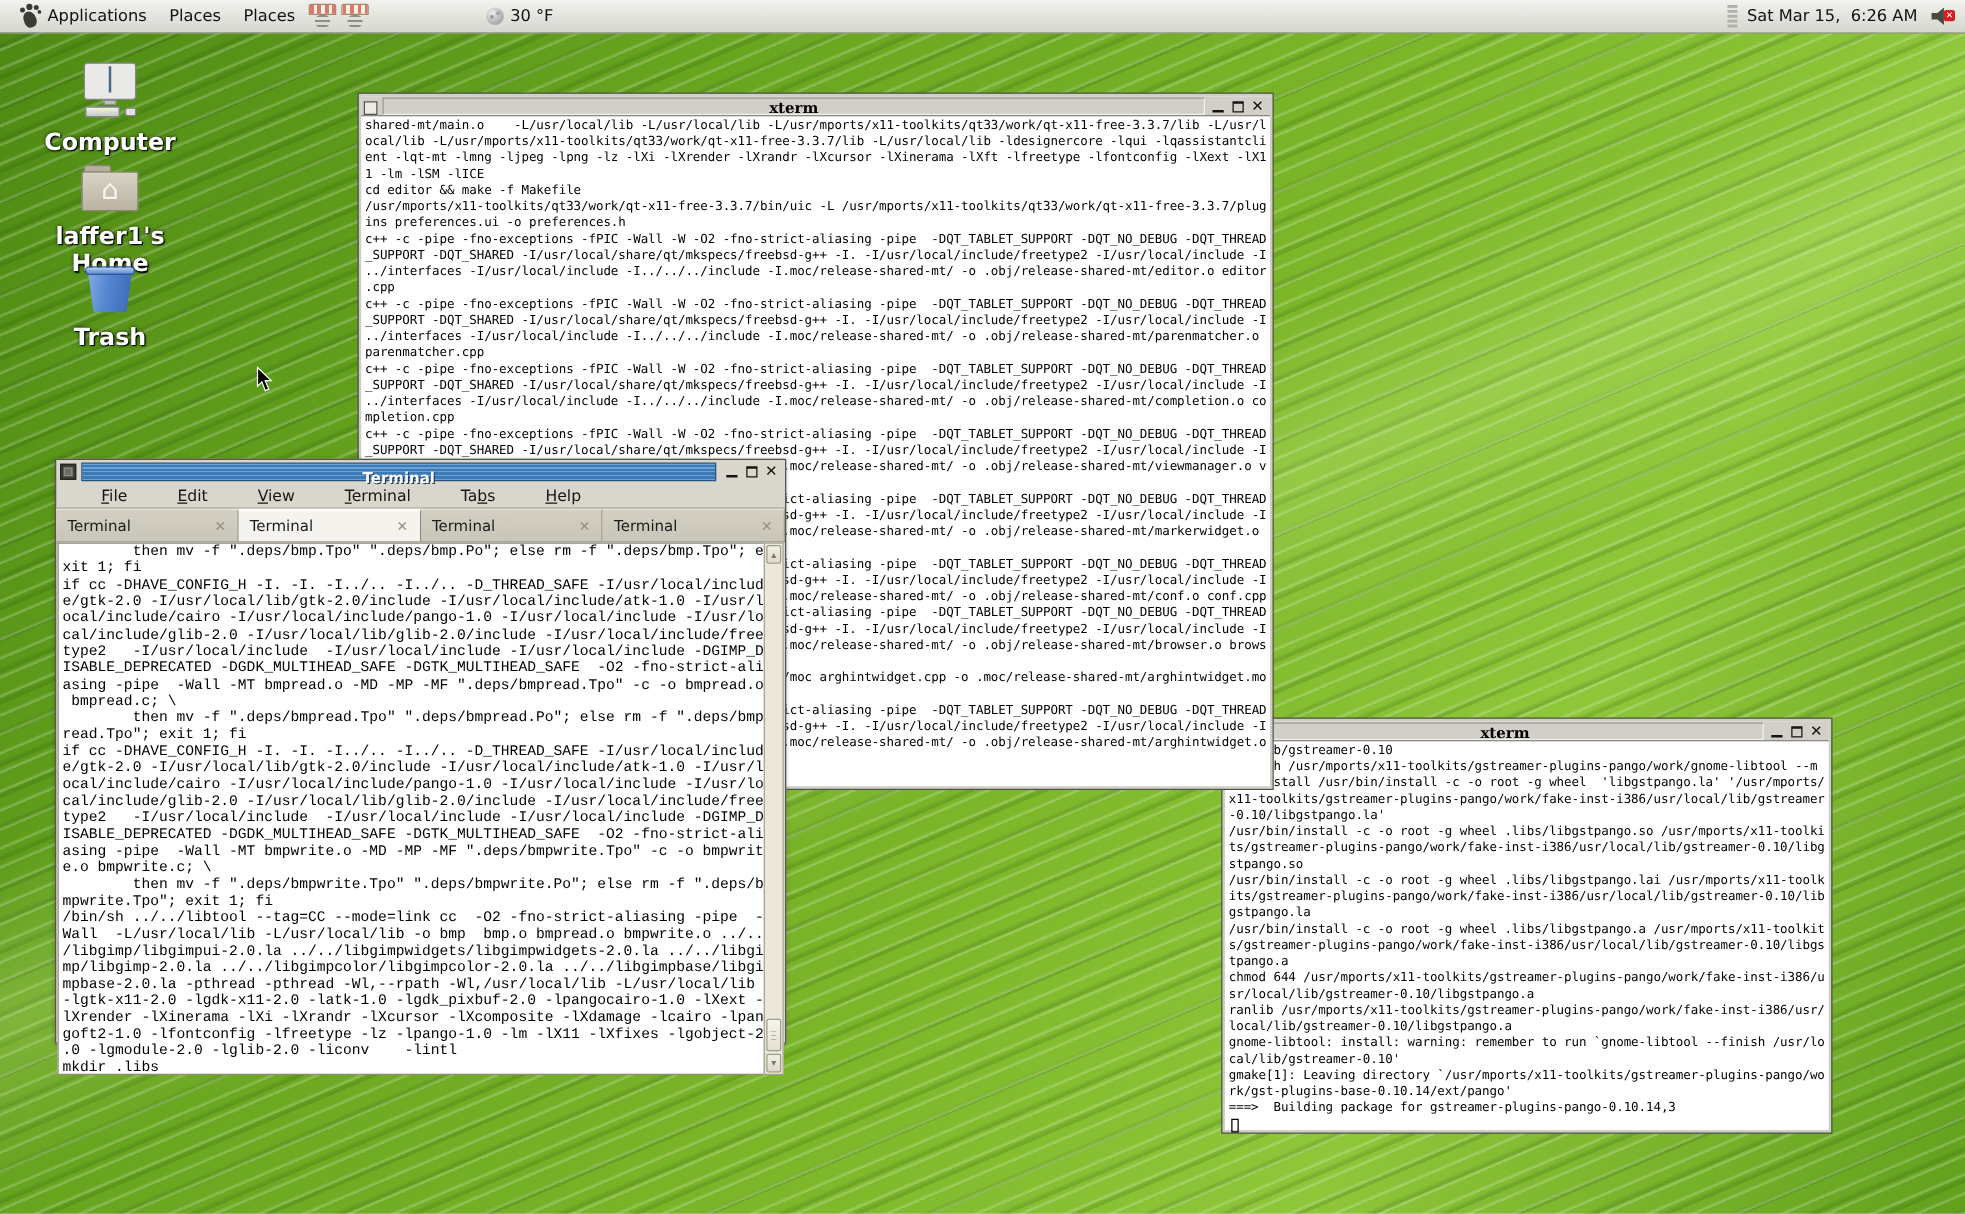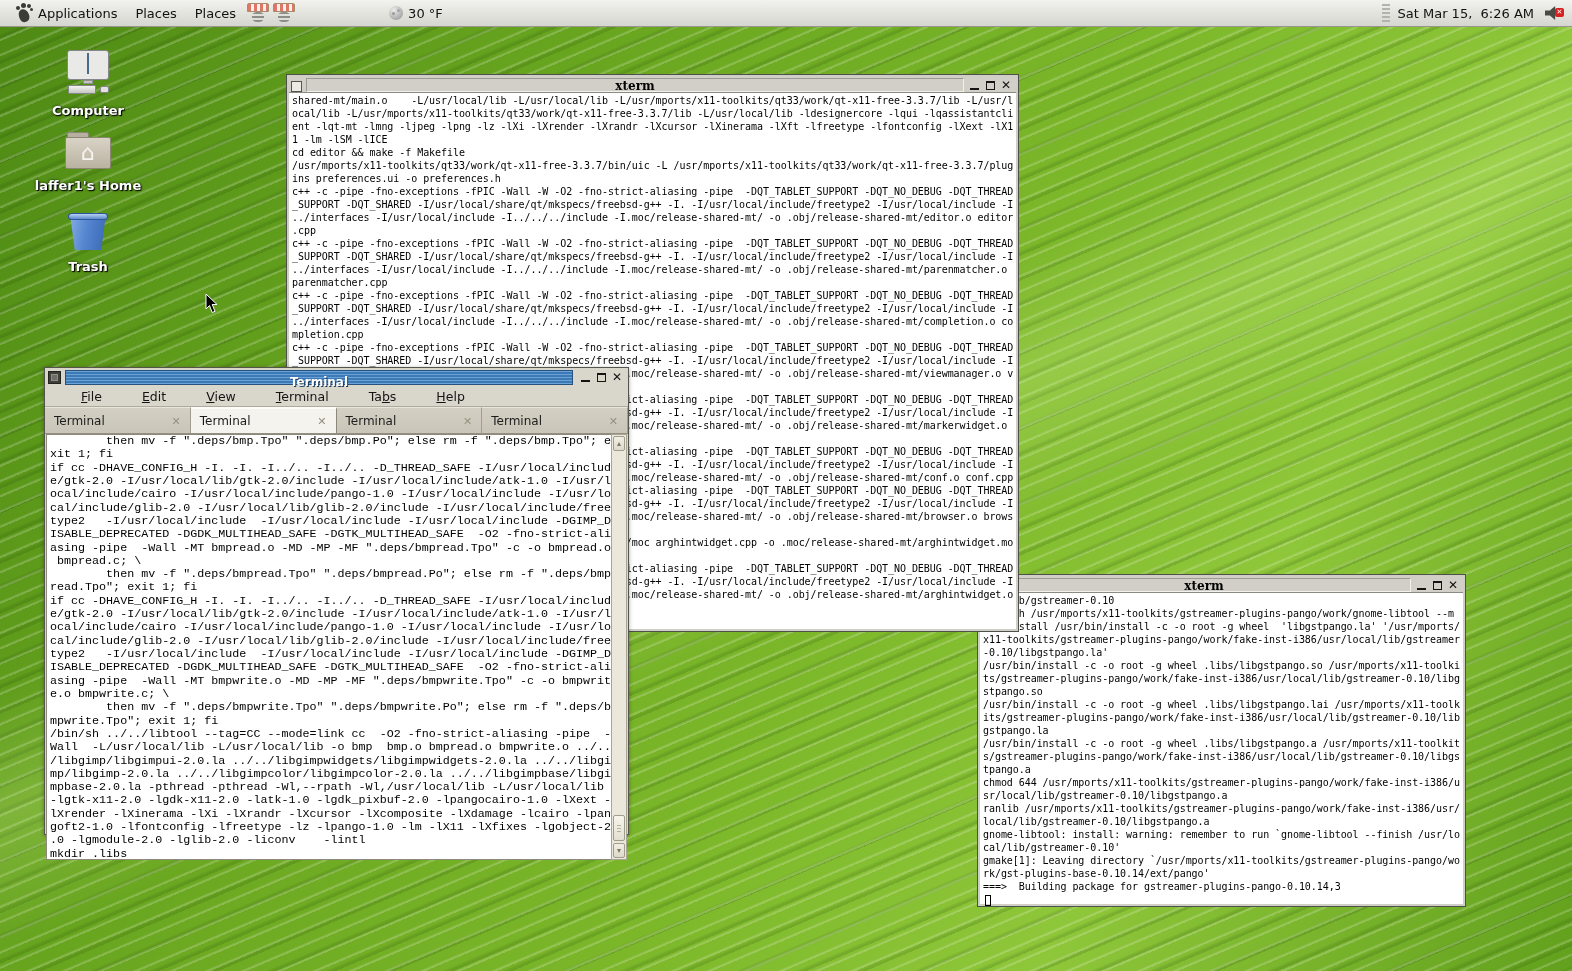--- a/index.html
+++ b/index.html
@@ -44,21 +44,21 @@
   .clock{ white-space:pre; margin-right:10px; }
   .vol{ position:relative; width:20px; height:16px; margin-right:8px; }
   .vol .horn{ position:absolute; left:1px; top:1px; width:13px; height:14px; background:#4a4a44;
     clip-path:polygon(0 32%,38% 32%,78% 0,78% 100%,38% 68%,0 68%); }
   .vol .mute{ position:absolute; right:0; top:3px; width:9px; height:9px; border-radius:2px; background:#d62020;
     color:#fff; font:bold 7px/9px "DejaVu Sans",sans-serif; text-align:center; }
   .vol .mute::after{ content:"✕"; }
 
   
   .dicon{ position:absolute; width:120px; text-align:center; z-index:2; }
-  .dicon .dlabel{ margin-top:5px; color:#fff; font-size:13px; font-weight:600;
+  .dicon .dlabel{ margin-top:5px; color:#fff; font-size:19px; font-weight:600;
     text-shadow:1px 1px 1px #000, 0 0 3px rgba(0,0,0,.8); }
   .dicon .art{ display:inline-block; position:relative; }
   .icon-computer{ width:48px; height:44px; }
   .icon-computer .mon{ position:absolute; left:3px; top:0; width:42px; height:30px; background:#e9e9e7; border:1px solid #85858a; border-radius:3px; padding:3px; }
   .icon-computer .scr{ width:100%; height:100%; border:1px solid #4a6a8a; background:linear-gradient(135deg,#eaf5fd 0%,#7db2dd 40%,#2e6da8 100%); }
   .icon-computer .stand{ position:absolute; left:19px; top:30px; width:10px; height:4px; background:#c4c4c2; border:1px solid #909092; }
   .icon-computer .kb{ position:absolute; left:4px; bottom:0; width:28px; height:9px; background:linear-gradient(#f4f4f2,#c6c6c2); border:1px solid #85858a; border-radius:1px; }
   .icon-computer .ms{ position:absolute; right:3px; bottom:1px; width:9px; height:7px; background:#e2e2e0; border:1px solid #85858a; border-radius:2px; }
   .icon-home{ width:46px; height:37px; }
   .icon-home::before{ content:""; position:absolute; left:2px; top:0; width:20px; height:9px; background:#b7b0a0; border:1px solid #8c8677; border-radius:2px 2px 0 0; }

